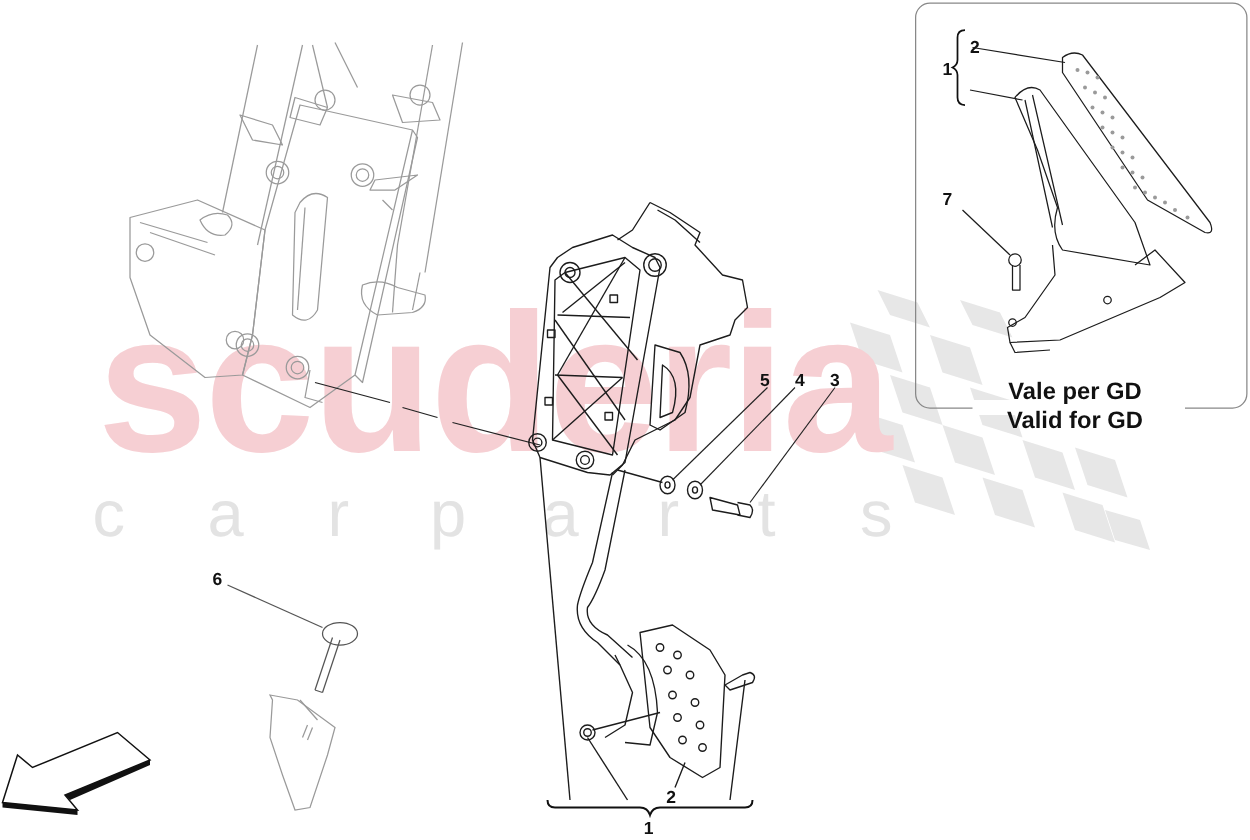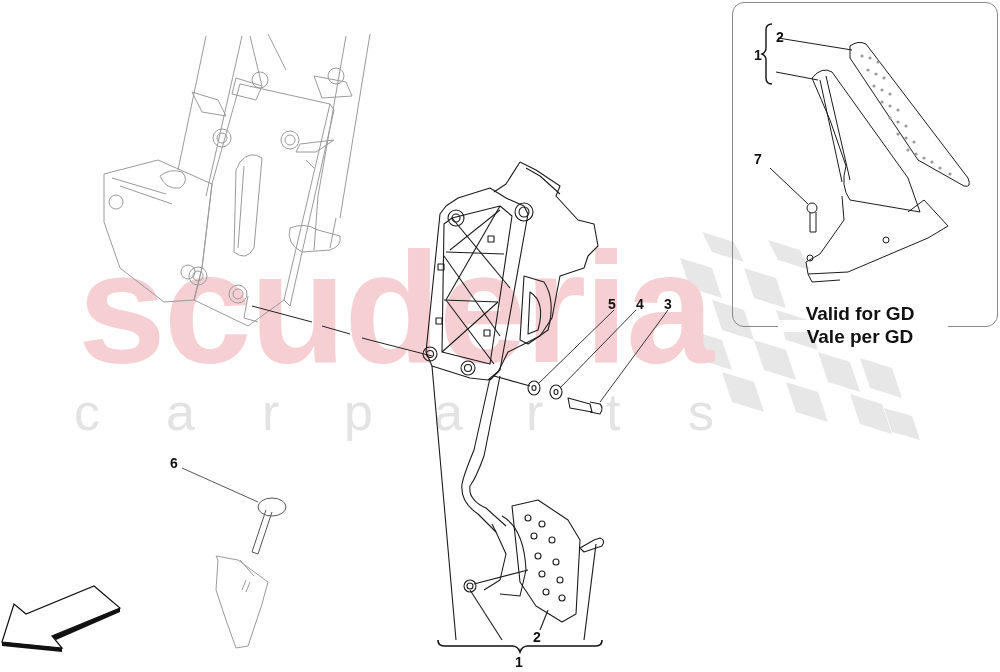--- a/index.html
+++ b/index.html
@@ -252,16 +252,16 @@
   <span class="callout" style="left:754px; top:48px;">1</span>
   <span class="callout" style="left:754px; top:152px;">7</span>
   <span class="callout" style="left:608px; top:297px;">5</span>
   <span class="callout" style="left:636px; top:297px;">4</span>
   <span class="callout" style="left:664px; top:297px;">3</span>
   <span class="callout" style="left:170px; top:456px;">6</span>
   <span class="callout" style="left:533px; top:630px;">2</span>
   <span class="callout" style="left:515px; top:655px;">1</span>
 
   <div class="inset-note">
+    <div>Vale per GD</div>
     <div>Valid for GD</div>
-    <div>Vale per GD</div>
   </div>
 </div>
 
 </body></html>

